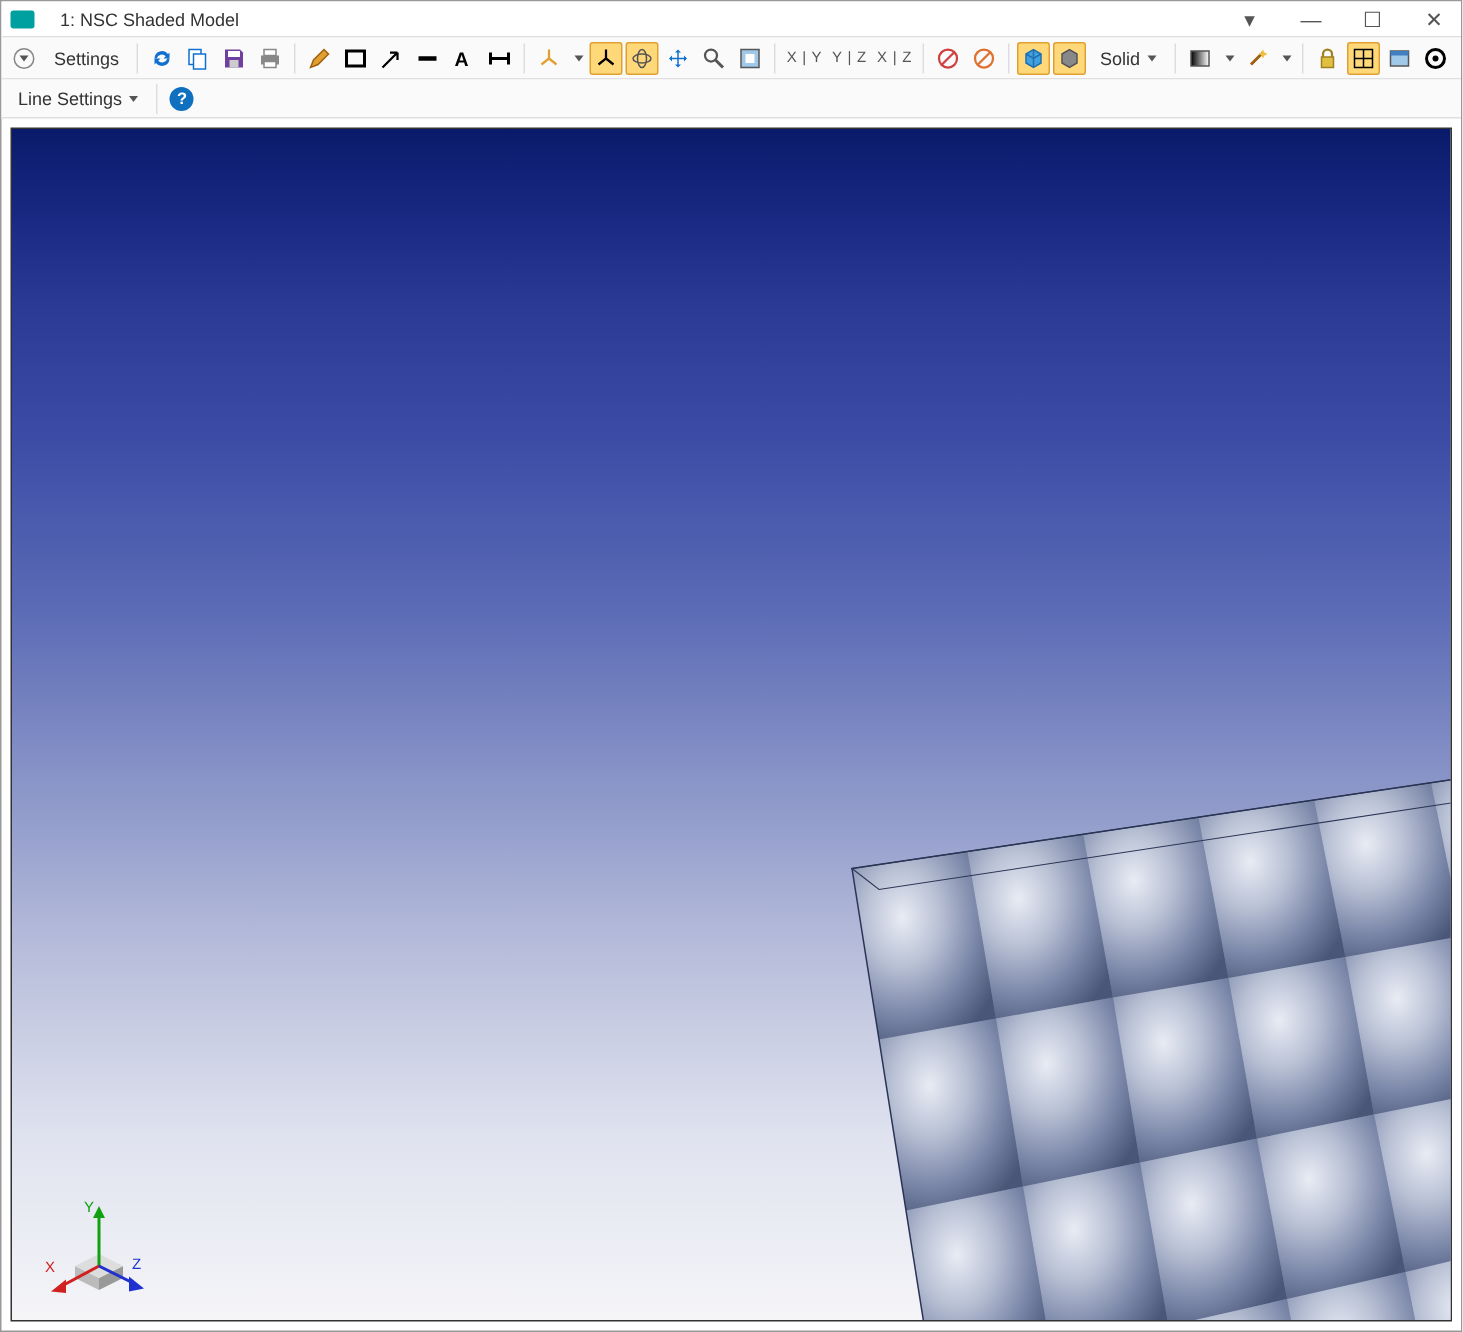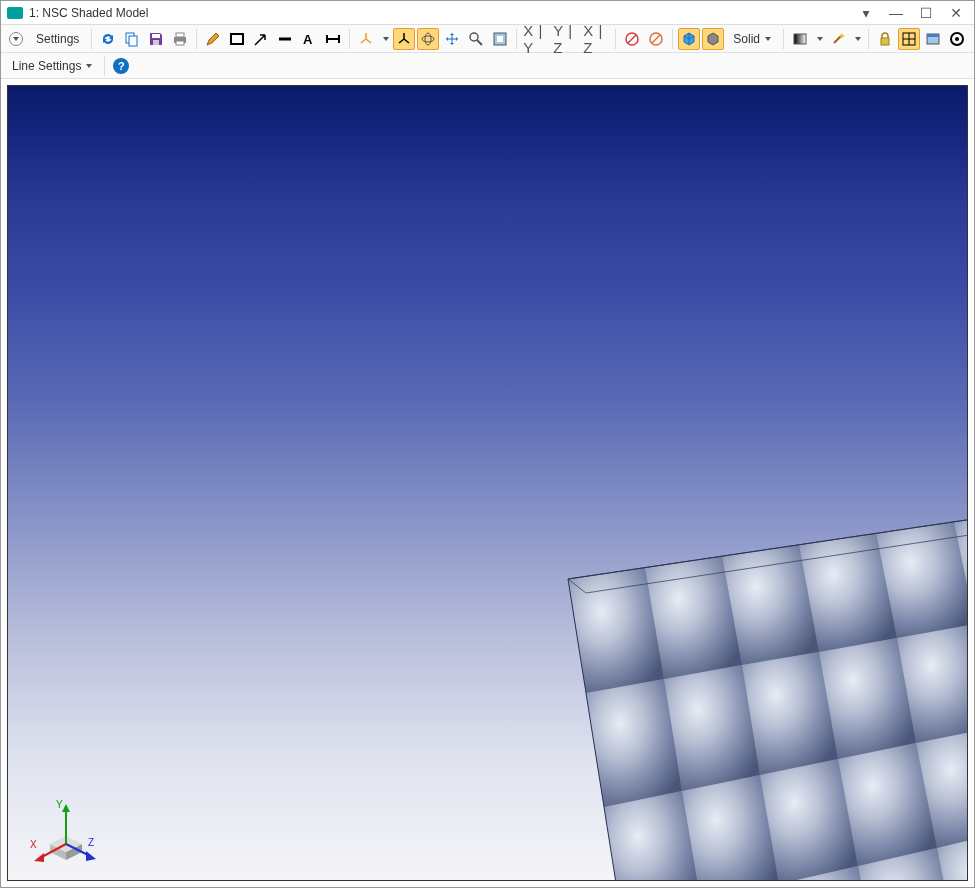--- a/index.html
+++ b/index.html
@@ -1,32 +1,32 @@
 <!DOCTYPE html>
 <html><head>
 <meta charset="utf-8">
 <style>
   * { box-sizing: border-box; margin: 0; padding: 0; }
   html, body { width: 975px; height: 888px; font-family: "Segoe UI", Tahoma, sans-serif; font-size: 12px; background: #fff; }
   .window { width: 975px; height: 888px; border: 1px solid #999; background: #fff; display: flex; flex-direction: column; }
-  .titlebar { height: 24px; display: flex; align-items: center; padding: 0 6px; gap: 6px; border-bottom: 1px solid #ddd; background: #fff; }
+  .titlebar { height: 24px; display: flex; align-items: center; padding: 0 6px; gap: 17px; border-bottom: 1px solid #ddd; background: #fff; }
   .titlebar .app-icon { width: 16px; height: 12px; background: #00a0a0; border-radius: 2px; }
   .titlebar .title { flex: 1; color: #333; }
   .titlebar .winbtn { width: 24px; text-align: center; color: #555; cursor: pointer; user-select: none; font-size: 14px; }
   .toolbar { height: 28px; display: flex; align-items: center; padding: 0 4px; gap: 2px; border-bottom: 1px solid #e0e0e0; background: #fafafa; }
   .toolbar.second { height: 26px; }
   .tbtn { width: 22px; height: 22px; display: flex; align-items: center; justify-content: center; cursor: pointer; border: 1px solid transparent; border-radius: 2px; color: #333; }
   .tbtn.active { background: #ffd87a; border-color: #e0a030; }
   .tbtn svg { display: block; }
   .sep { width: 1px; height: 20px; background: #ddd; margin: 0 3px; }
   .txtbtn { padding: 0 6px; height: 22px; display: flex; align-items: center; gap: 3px; cursor: pointer; border: 1px solid transparent; border-radius: 2px; color: #333; }
   .chev { width: 0; height: 0; border-left: 3px solid transparent; border-right: 3px solid transparent; border-top: 4px solid #555; margin-left: 2px; }
   .chev-expand { width: 14px; height: 14px; border: 1px solid #888; border-radius: 7px; display: flex; align-items: center; justify-content: center; }
   .chev-expand::after { content: ""; width: 0; height: 0; border-left: 3px solid transparent; border-right: 3px solid transparent; border-top: 4px solid #555; }
-  .plane-lbl { font-size: 15px; color: #555; letter-spacing: 0.5px; }
+  .plane-lbl { font-size: 10px; color: #555; letter-spacing: 0.5px; }
   .viewport { flex: 1; margin: 6px; border: 1px solid #333; position: relative; overflow: hidden; background: linear-gradient(to bottom, #0a1a6a 0%, #1a2a85 8%, #2a3a95 15%, #3a4aa5 25%, #5a6ab5 40%, #8a95c8 55%, #bac0dc 70%, #e0e3ef 85%, #f5f5f8 100%); }
   .axis { position: absolute; left: 18px; bottom: 14px; width: 70px; height: 70px; }
   .help-icon { width: 16px; height: 16px; background: #1070c0; color: #fff; border-radius: 8px; display: flex; align-items: center; justify-content: center; font-weight: bold; font-size: 11px; }
   
   .obj-wrap { position: absolute; left: 50%; top: 52%; transform: translate(-50%,-50%); }
   .shadow-shape { position: absolute; left: 88px; top: 62px; }
   .panel { position: absolute; left: 0; top: 0; }
 </style>
 </head>
 <body>

